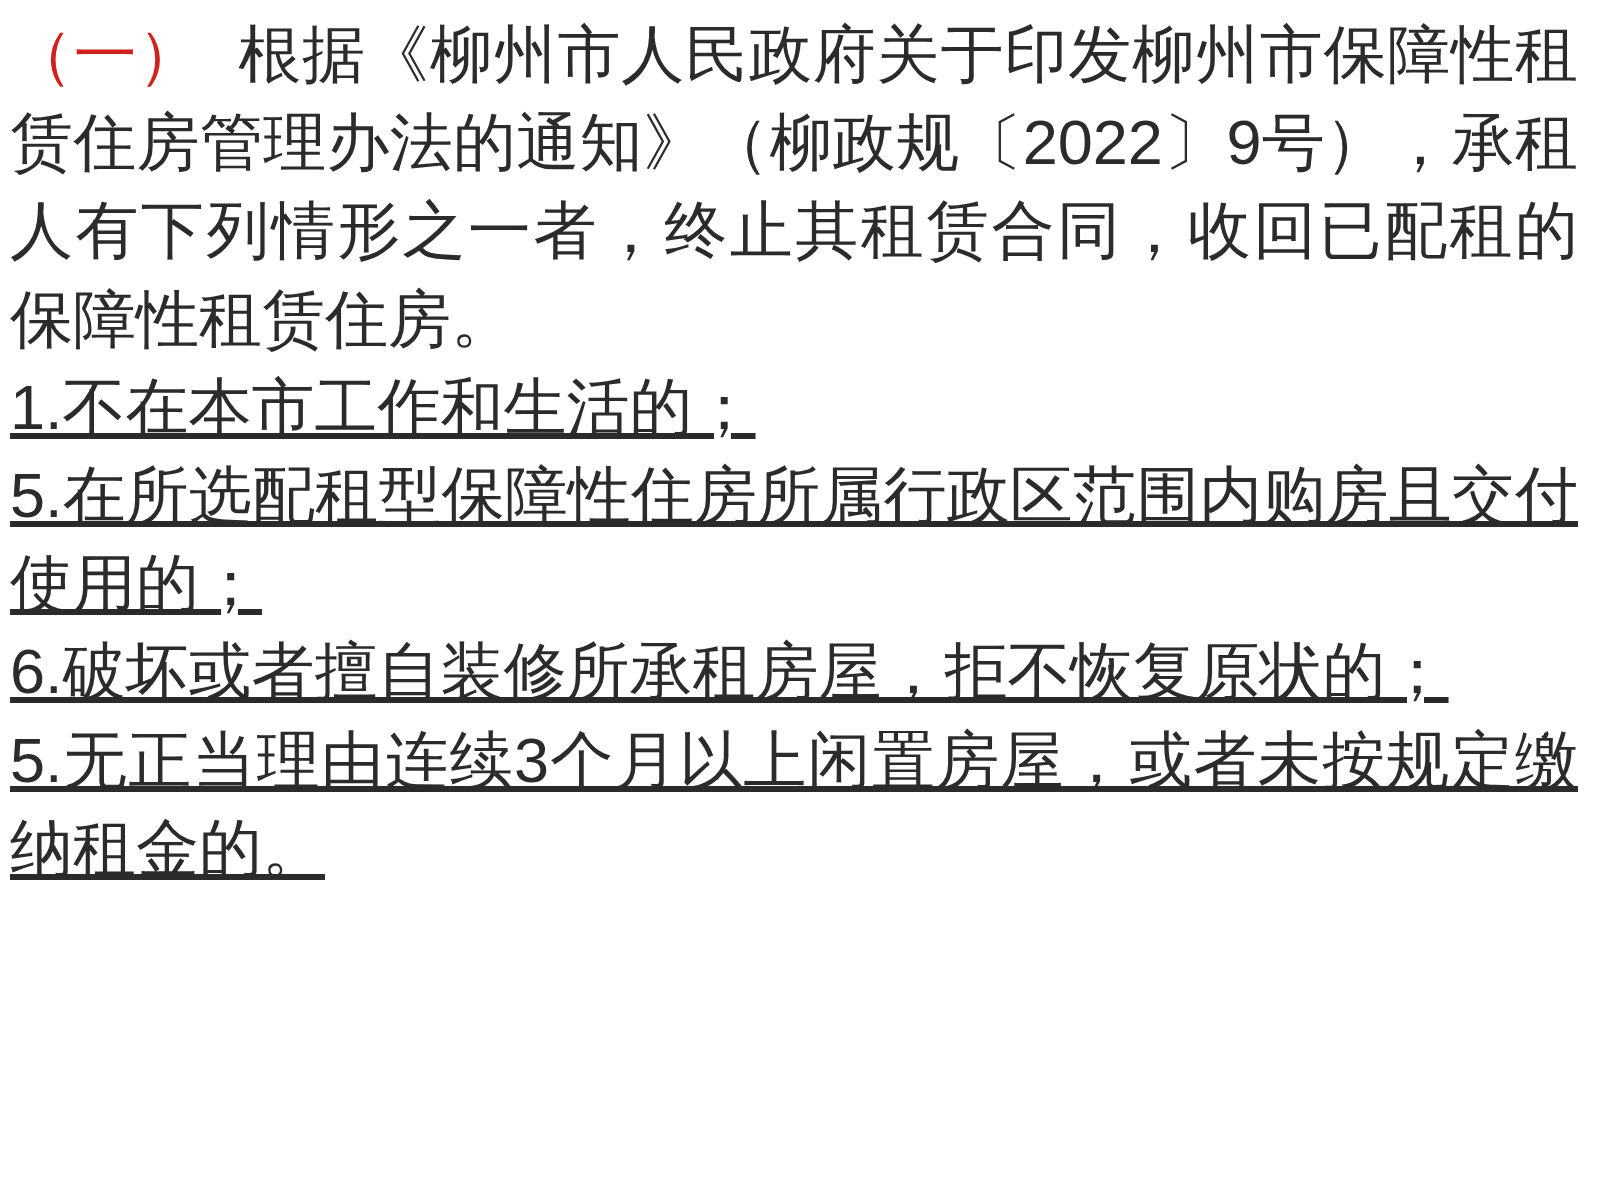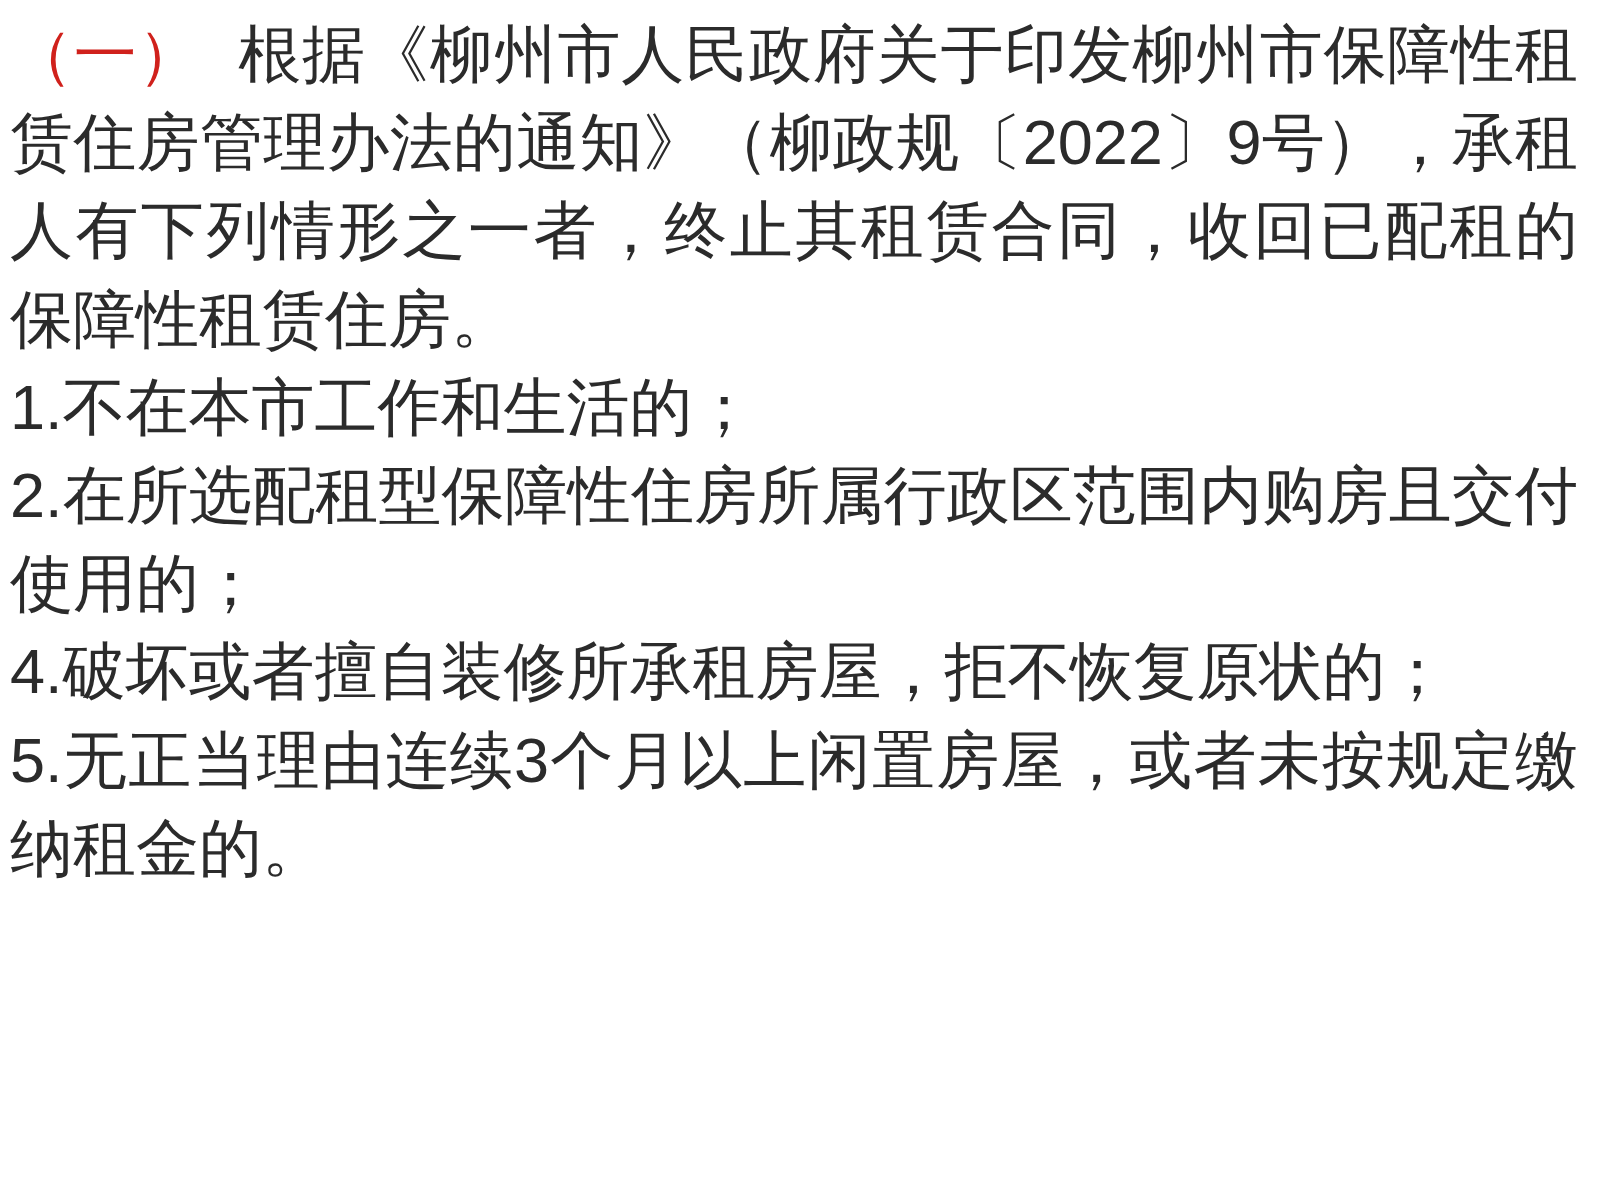--- a/index.html
+++ b/index.html
@@ -31,29 +31,30 @@
   .para {
     margin: 0 0 0 0;
     text-indent: 0;
   }
   .marker {
     color: #d0211c;
   }
   .item {
     margin: 0;
     white-space: normal;
+    text-decoration: underline;
   }
 </style>
 </head>
 <body>
 
 <div class="page">
   <div class="doc-block">
 
     <p class="para"><span class="marker">（一）</span><span>&nbsp;&nbsp;</span><span>根据《柳州市人民政府关于印发柳州市保障性租赁住房管理办法的通知》（柳政规〔2022〕9号），承租人有下列情形之一者，终止其租赁合同，收回已配租的保障性租赁住房。</span></p>
 
     <p class="item">1.不在本市工作和生活的；</p>
-    <p class="item">2.在所选配租型保障性住房所属行政区范围内购房且交付使用的；</p>
-    <p class="item">4.破坏或者擅自装修所承租房屋，拒不恢复原状的；</p>
+    <p class="item">5.在所选配租型保障性住房所属行政区范围内购房且交付使用的；</p>
+    <p class="item">6.破坏或者擅自装修所承租房屋，拒不恢复原状的；</p>
     <p class="item">5.无正当理由连续3个月以上闲置房屋，或者未按规定缴纳租金的。</p>
 
   </div>
 </div>
 
 </body></html>

